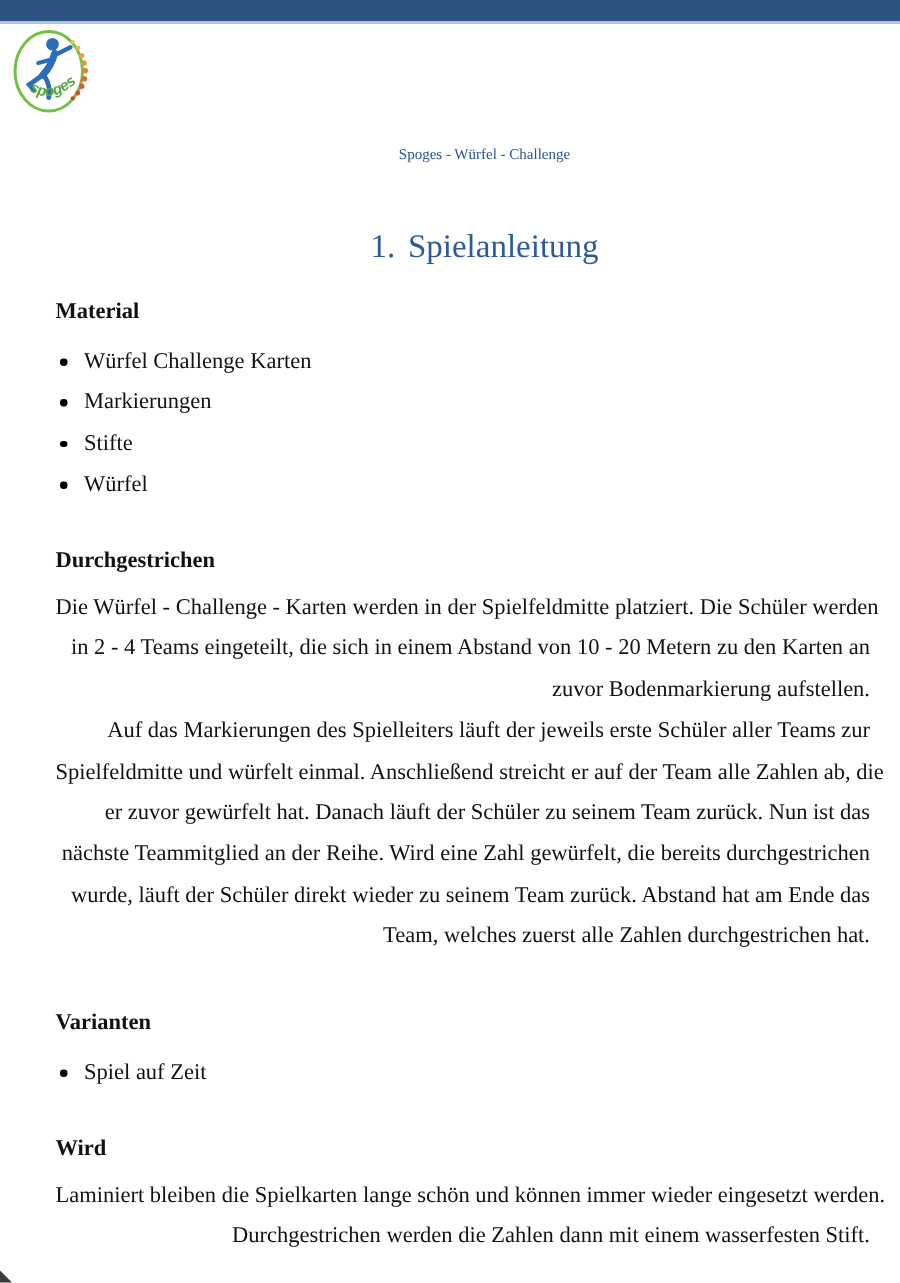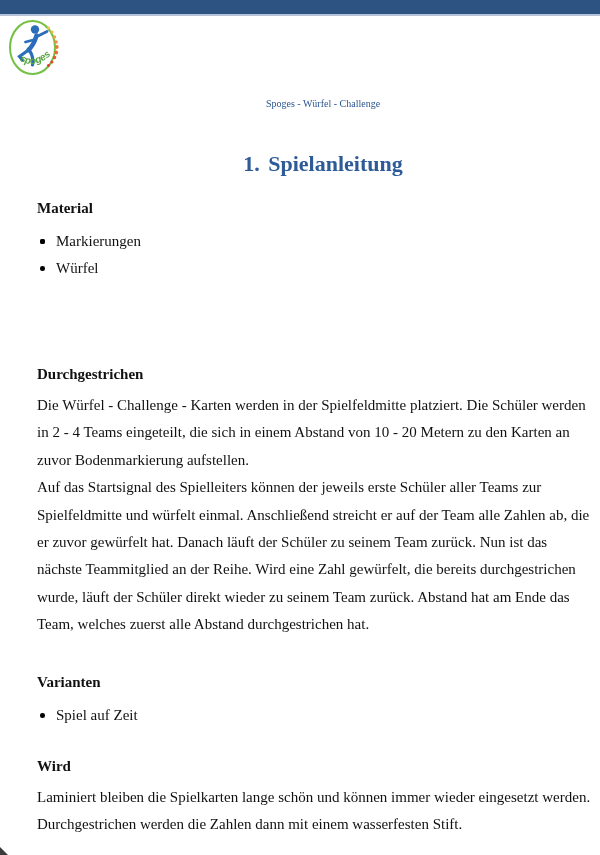--- a/index.html
+++ b/index.html
@@ -25,21 +25,21 @@
     position: absolute; top: 98px; left: 46px; right: 0;
     text-align: center;
     font-size: 10px;
     color: #2a5590;
   }
   .page-title {
     position: absolute; top: 151px; left: 46px; right: 0;
     margin: 0;
     text-align: center;
     font-size: 22px;
-    font-weight: bold;
+    font-weight: normal;
     word-spacing: 3px;
     color: #2e5b97;
   }
   .section {
     position: absolute; left: 37px; right: 20px;
     font-size: 15px;
     line-height: 27.4px;
   }
   .sec-material      { top: 198px; }
   .sec-spielanleitung{ top: 364px; }
@@ -57,21 +57,21 @@
     padding-left: 19px;
     line-height: 27.4px;
     white-space: nowrap;
   }
   .dot {
     position: absolute; left: 3px; top: 11px;
     width: 4.6px; height: 4.6px;
     background: #000;
     border-radius: 50%;
   }
-  .para .line { white-space: nowrap; }
+  .para .line { white-space: nowrap; text-align: right; }
   .corner {
     position: absolute; left: 0; bottom: 0;
     width: 0; height: 0;
     border-bottom: 8px solid #3b3b3b;
     border-right: 8px solid transparent;
   }
 </style>
 </head>
 <body>
 
@@ -106,38 +106,39 @@
   </svg>
 </div>
 
 <div class="doc-header">Spoges - Würfel - Challenge</div>
 
 <h1 class="page-title">1. Spielanleitung</h1>
 
 <section class="section sec-material">
   <div class="sec-heading">Material</div>
   <ul class="bullets">
-    <li><span class="dot"></span></li>
+    <li><span class="dot"></span><span>Würfel Challenge Karten</span></li>
     <li><span class="dot"></span><span>Markierungen</span></li>
+    <li><span class="dot"></span><span>Stifte</span></li>
     <li><span class="dot"></span><span>Würfel</span></li>
   </ul>
 </section>
 
 <section class="section sec-spielanleitung">
   <div class="sec-heading">Durchgestrichen</div>
   <div class="para">
     <div class="line">Die Würfel - Challenge - Karten werden in der Spielfeldmitte platziert. Die Schüler werden</div>
     <div class="line">in 2 - 4 Teams eingeteilt, die sich in einem Abstand von 10 - 20 Metern zu den Karten an</div>
     <div class="line">zuvor Bodenmarkierung aufstellen.</div>
-    <div class="line">Auf das Startsignal des Spielleiters können der jeweils erste Schüler aller Teams zur</div>
+    <div class="line">Auf das Markierungen des Spielleiters läuft der jeweils erste Schüler aller Teams zur</div>
     <div class="line">Spielfeldmitte und würfelt einmal. Anschließend streicht er auf der Team alle Zahlen ab, die</div>
     <div class="line">er zuvor gewürfelt hat. Danach läuft der Schüler zu seinem Team zurück. Nun ist das</div>
     <div class="line">nächste Teammitglied an der Reihe. Wird eine Zahl gewürfelt, die bereits durchgestrichen</div>
     <div class="line">wurde, läuft der Schüler direkt wieder zu seinem Team zurück. Abstand hat am Ende das</div>
-    <div class="line">Team, welches zuerst alle Abstand durchgestrichen hat.</div>
+    <div class="line">Team, welches zuerst alle Zahlen durchgestrichen hat.</div>
   </div>
 </section>
 
 <section class="section sec-varianten">
   <div class="sec-heading">Varianten</div>
   <ul class="bullets">
     <li><span class="dot"></span><span>Spiel auf Zeit</span></li>
   </ul>
 </section>
 

